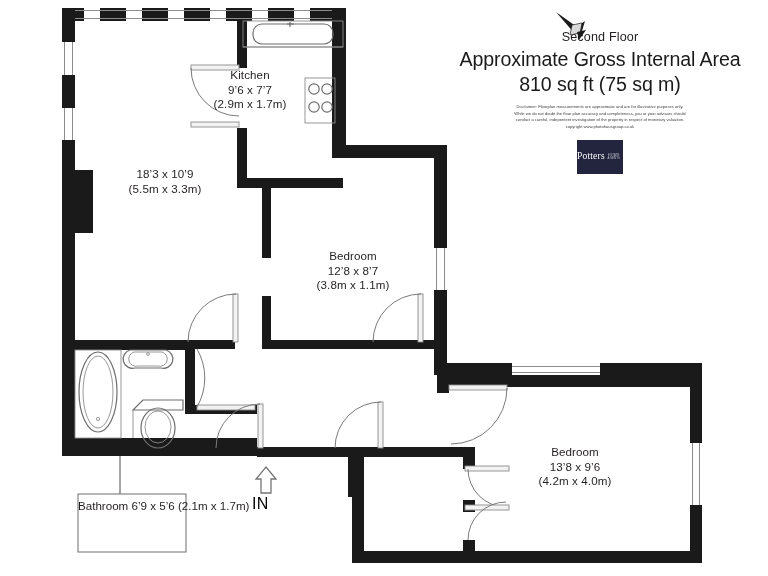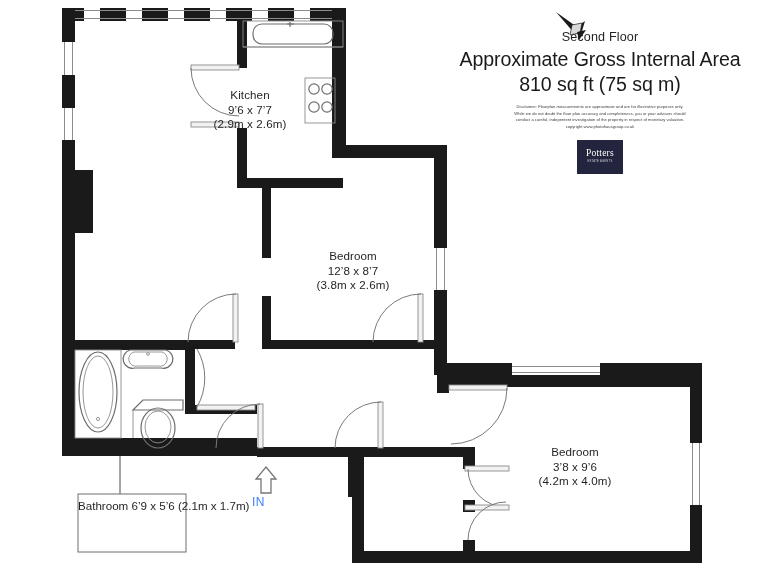--- a/index.html
+++ b/index.html
@@ -95,21 +95,21 @@
     color: #3d3d3d;
     text-align: center;
     letter-spacing: 0.02px;
   }
   #brand-logo {
     margin: 9px auto 0 auto;
     width: 46px;
     height: 34px;
     background: #22253d;
     display: flex;
-    flex-direction: column;
+    flex-direction: row;
     align-items: center;
     justify-content: center;
   }
   #brand-name {
     font-family: "Liberation Serif", serif;
     color: #ffffff;
     font-size: 9.5px;
     line-height: 1;
     letter-spacing: 0.2px;
   }
@@ -117,22 +117,22 @@
     color: #cfd0d8;
     font-size: 2.7px;
     line-height: 1;
     margin-top: 2.2px;
     letter-spacing: 0.25px;
   }
   #in-label {
     position: absolute;
     left: 252px;
     top: 495px;
-    font-size: 12px;
-    color: #3b82f6;
+    font-size: 16px;
+    color: #000000;
     letter-spacing: 0.4px;
     text-align: center;
   }
 </style>
 </head>
 <body>
 
 <div id="plan-root">
 
   <svg class="floorplan" viewBox="0 0 768 576">
@@ -279,38 +279,40 @@
     <path class="arrow-in" d="M266 467 l10 12 h-5 v14 h-10 v-14 h-5 z"></path>
 
     <g>
       <path class="compass-dark" d="M556 12 L584 32 L575 34 Z"></path>
       <path class="compass-dark" d="M578 26 L585 21 L582 31 Z"></path>
       <path class="compass-light" d="M572 25 L582 23 L580 33 L570 35 Z"></path>
       <path class="compass-dark" d="M577 32 L586 30 L579 40 Z"></path>
     </g>
   </svg>
 
-  <div class="room-label" style="left:190px; top:88px; width:120px;">
+  <div class="room-label" style="left:190px; top:68px; width:120px;">
     <span class="rl-name">Kitchen</span>
     <span class="rl-imp">9’6 x 7’7</span>
-    <span class="rl-met">(2.9m x 2.6m)</span>
+    <span class="rl-met">(2.9m x 1.7m)</span>
   </div>
 
   <div class="room-label" style="left:100px; top:167px; width:130px;">
+    <span class="rl-imp">18’3 x 10’9</span>
+    <span class="rl-met">(5.5m x 3.3m)</span>
   </div>
 
   <div class="room-label" style="left:293px; top:249px; width:120px;">
     <span class="rl-name">Bedroom</span>
     <span class="rl-imp">12’8 x 8’7</span>
-    <span class="rl-met">(3.8m x 2.6m)</span>
+    <span class="rl-met">(3.8m x 1.1m)</span>
   </div>
 
   <div class="room-label" style="left:513px; top:445px; width:124px;">
     <span class="rl-name">Bedroom</span>
-    <span class="rl-imp">3’8 x 9’6</span>
+    <span class="rl-imp">13’8 x 9’6</span>
     <span class="rl-met">(4.2m x 4.0m)</span>
   </div>
 
   <div class="callout-label" style="left:78px; top:498px; width:108px;text-align:center;">
     <span class="rl-name">Bathroom</span>
     <span class="rl-imp">6’9 x 5’6</span>
     <span class="rl-met">(2.1m x 1.7m)</span>
   </div>
 
   <div id="in-label">IN</div>

